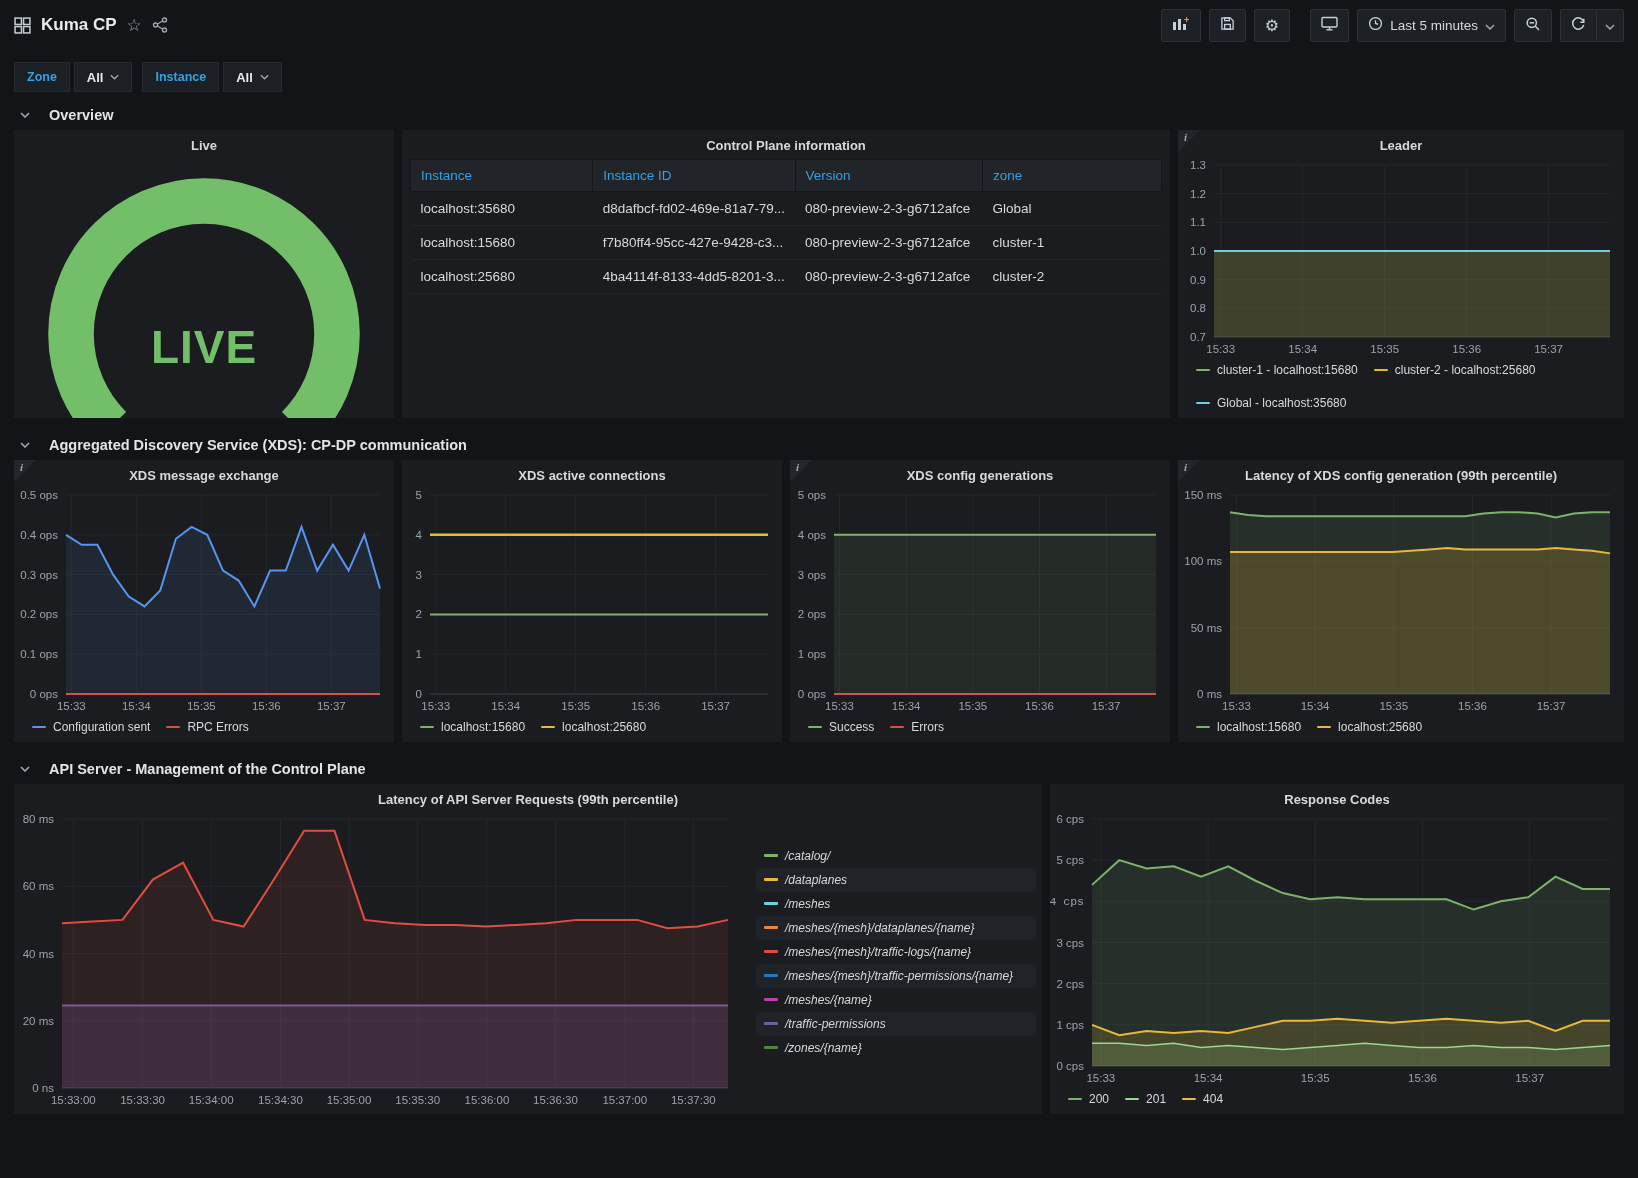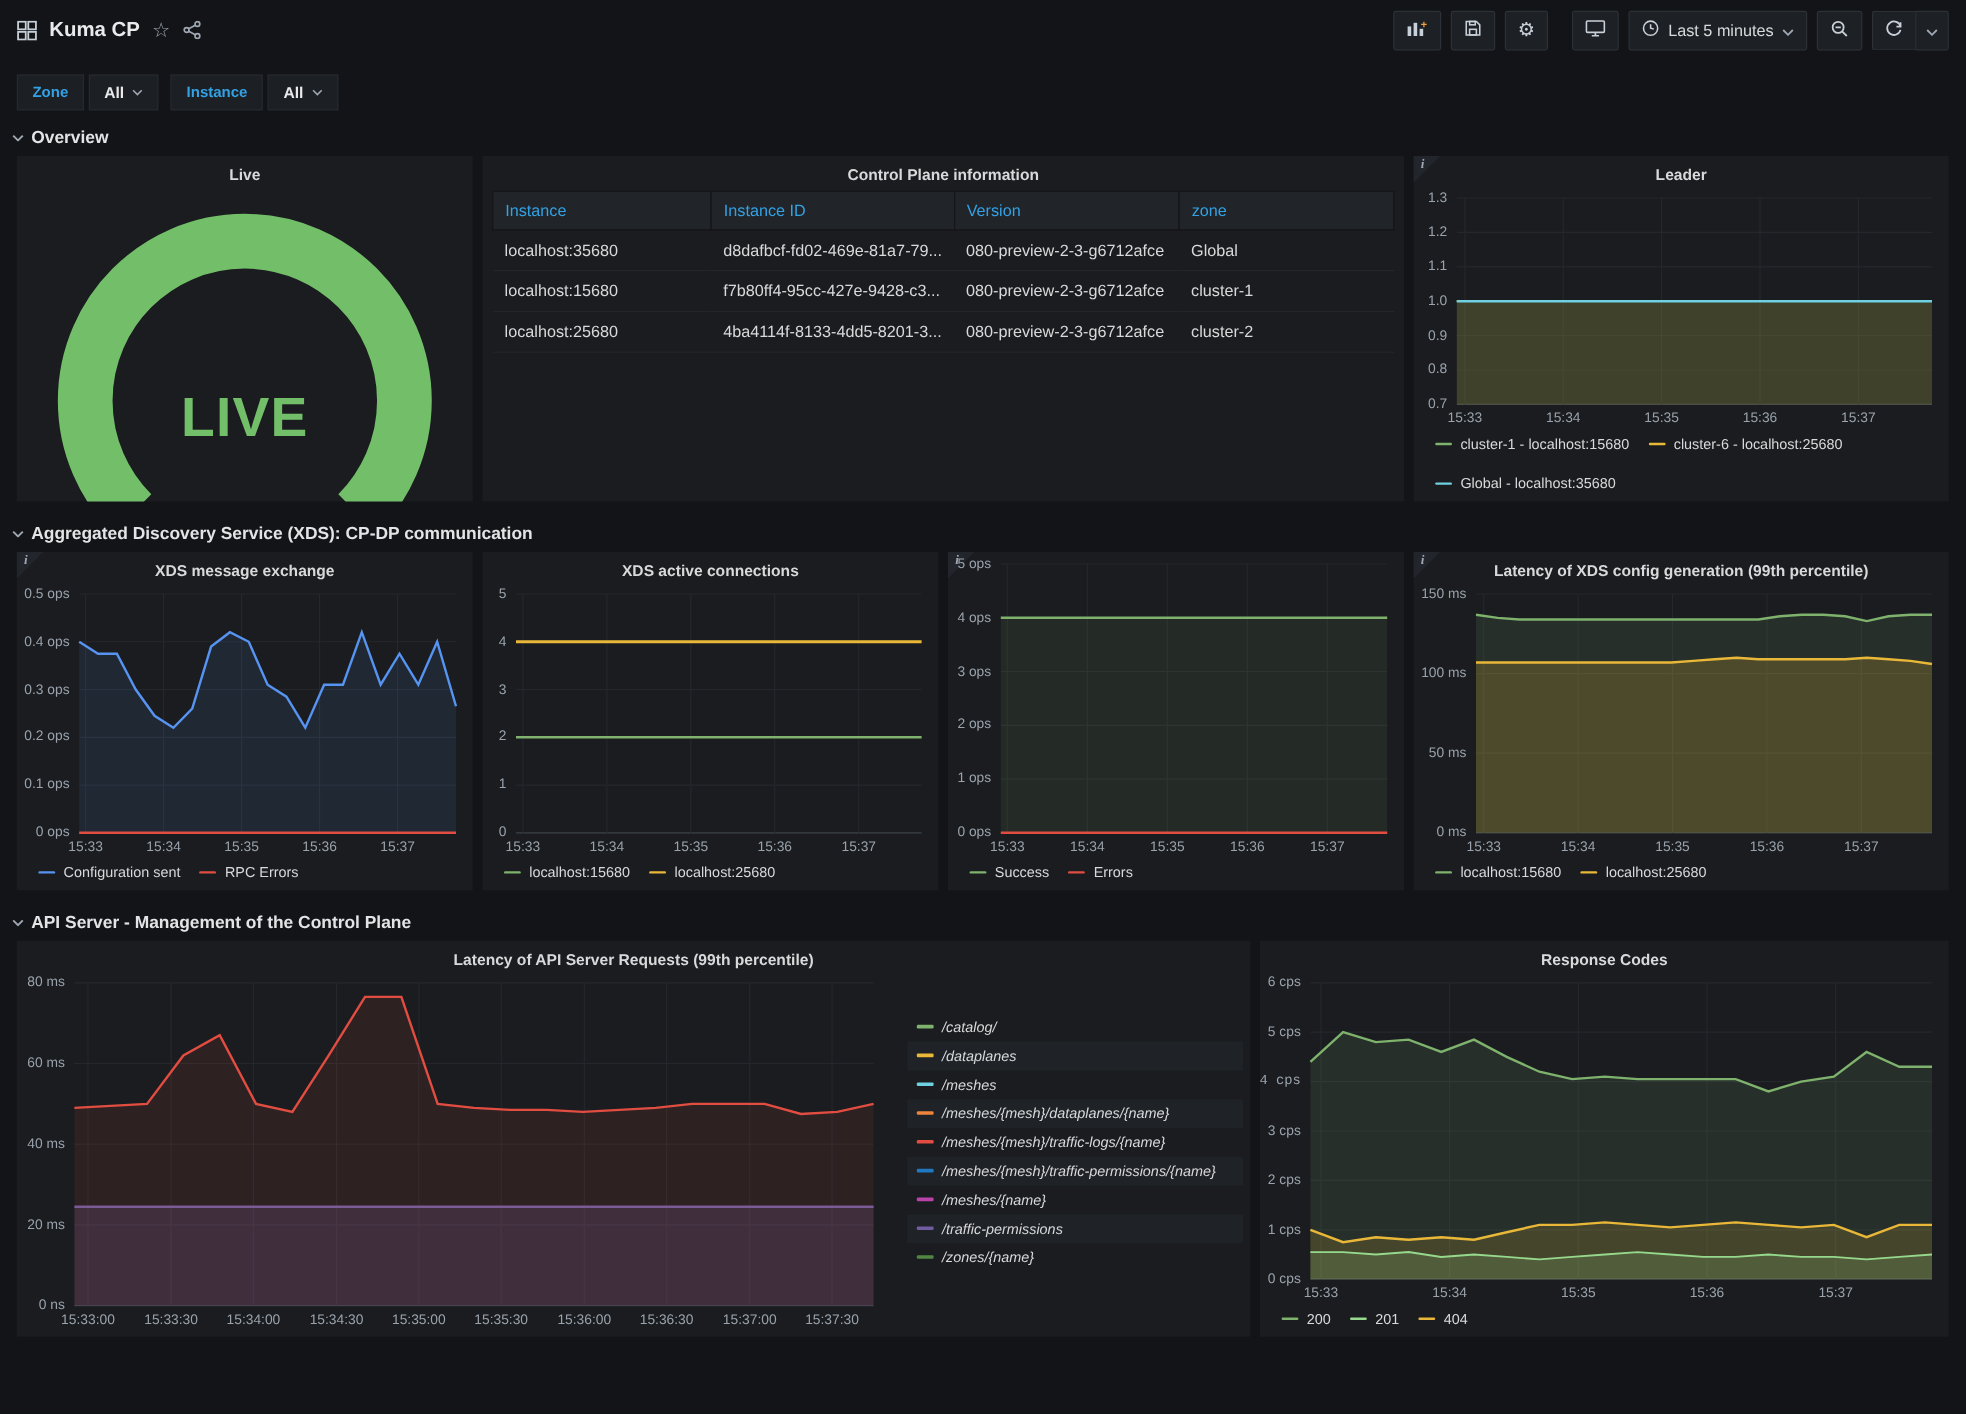--- a/index.html
+++ b/index.html
@@ -21,21 +21,21 @@
 
   
   .vars { display:flex; align-items:center; gap:10px; padding:12px 14px 6px; }
   .varpair { display:flex; gap:4px; }
   .varchip { background:#1c1f23; border:1px solid #26292e; height:30px; display:flex; align-items:center;
              padding:0 12px; font-size:13px; cursor:pointer; }
   .varchip.lab { color:#33a2e5; font-weight:bold; font-size:12.5px; }
   .varchip.val { color:#e9eaeb; font-weight:bold; gap:7px; }
 
   
-  .section { display:flex; align-items:center; gap:6px; padding:9px 10px 7px; cursor:pointer; }
+  .section { display:flex; align-items:center; gap:19px; padding:9px 20px 7px; cursor:pointer; }
   .section .sec-title { font-size:14.5px; font-weight:bold; color:#e3e4e6; }
   .chev { color:#9fa7b3; display:inline-flex; }
 
   
   .prow { display:flex; gap:8px; padding:0 14px; margin-bottom:10px; }
   .panel { background:#1a1c1f; position:relative; display:flex; flex-direction:column; }
   .panel-title { flex:0 0 auto; text-align:center; font-size:13px; font-weight:bold; color:#d8d9da;
                  padding:8px 4px 2px; cursor:pointer; white-space:nowrap; }
   .info-corner { position:absolute; top:0; left:0; width:0; height:0; cursor:pointer;
                  border-top:22px solid #22262c; border-right:22px solid transparent; }
@@ -291,21 +291,21 @@
           <polyline points="0,500 1000,500" fill="none" stroke="#6ED0E0" stroke-width="2" vector-effect="non-scaling-stroke"></polyline>
         </svg>
       </div>
     <div class="legend" style="padding-right:60px;">
         <div class="legend-item">
           <span class="dash" style="background: rgb(126, 178, 109);"></span>
           <span>cluster-1 - localhost:15680</span>
         </div>
         <div class="legend-item">
           <span class="dash" style="background: rgb(234, 184, 57);"></span>
-          <span>cluster-6 - localhost:25680</span>
+          <span>cluster-2 - localhost:25680</span>
         </div>
         <div class="legend-item">
           <span class="dash" style="background: rgb(110, 208, 224);"></span>
           <span>Global - localhost:35680</span>
         </div>
       </div>
   </div>
 </div>
 
 <div class="section">
@@ -401,20 +401,21 @@
         <div class="legend-item">
           <span class="dash" style="background: rgb(234, 184, 57);"></span>
           <span>localhost:25680</span>
         </div>
       </div>
   </div>
 
   <div class="panel" style="flex:0 0 380px;">
     <span class="info-corner"></span>
       <span class="info-i">i</span>
+    <div class="panel-title">XDS config generations</div>
     <div class="chart" style="margin-left: 44px;">
         <div class="ytick" style="top: 100%;">0 ops</div>
         <div class="ytick" style="top: 80%;">1 ops</div>
         <div class="ytick" style="top: 60%;">2 ops</div>
         <div class="ytick" style="top: 40%;">3 ops</div>
         <div class="ytick" style="top: 20%;">4 ops</div>
         <div class="ytick" style="top: 0%;">5 ops</div>
         <div class="xtick" style="left: 1.7%;">15:33</div>
         <div class="xtick" style="left: 22.4%;">15:34</div>
         <div class="xtick" style="left: 43.1%;">15:35</div>

